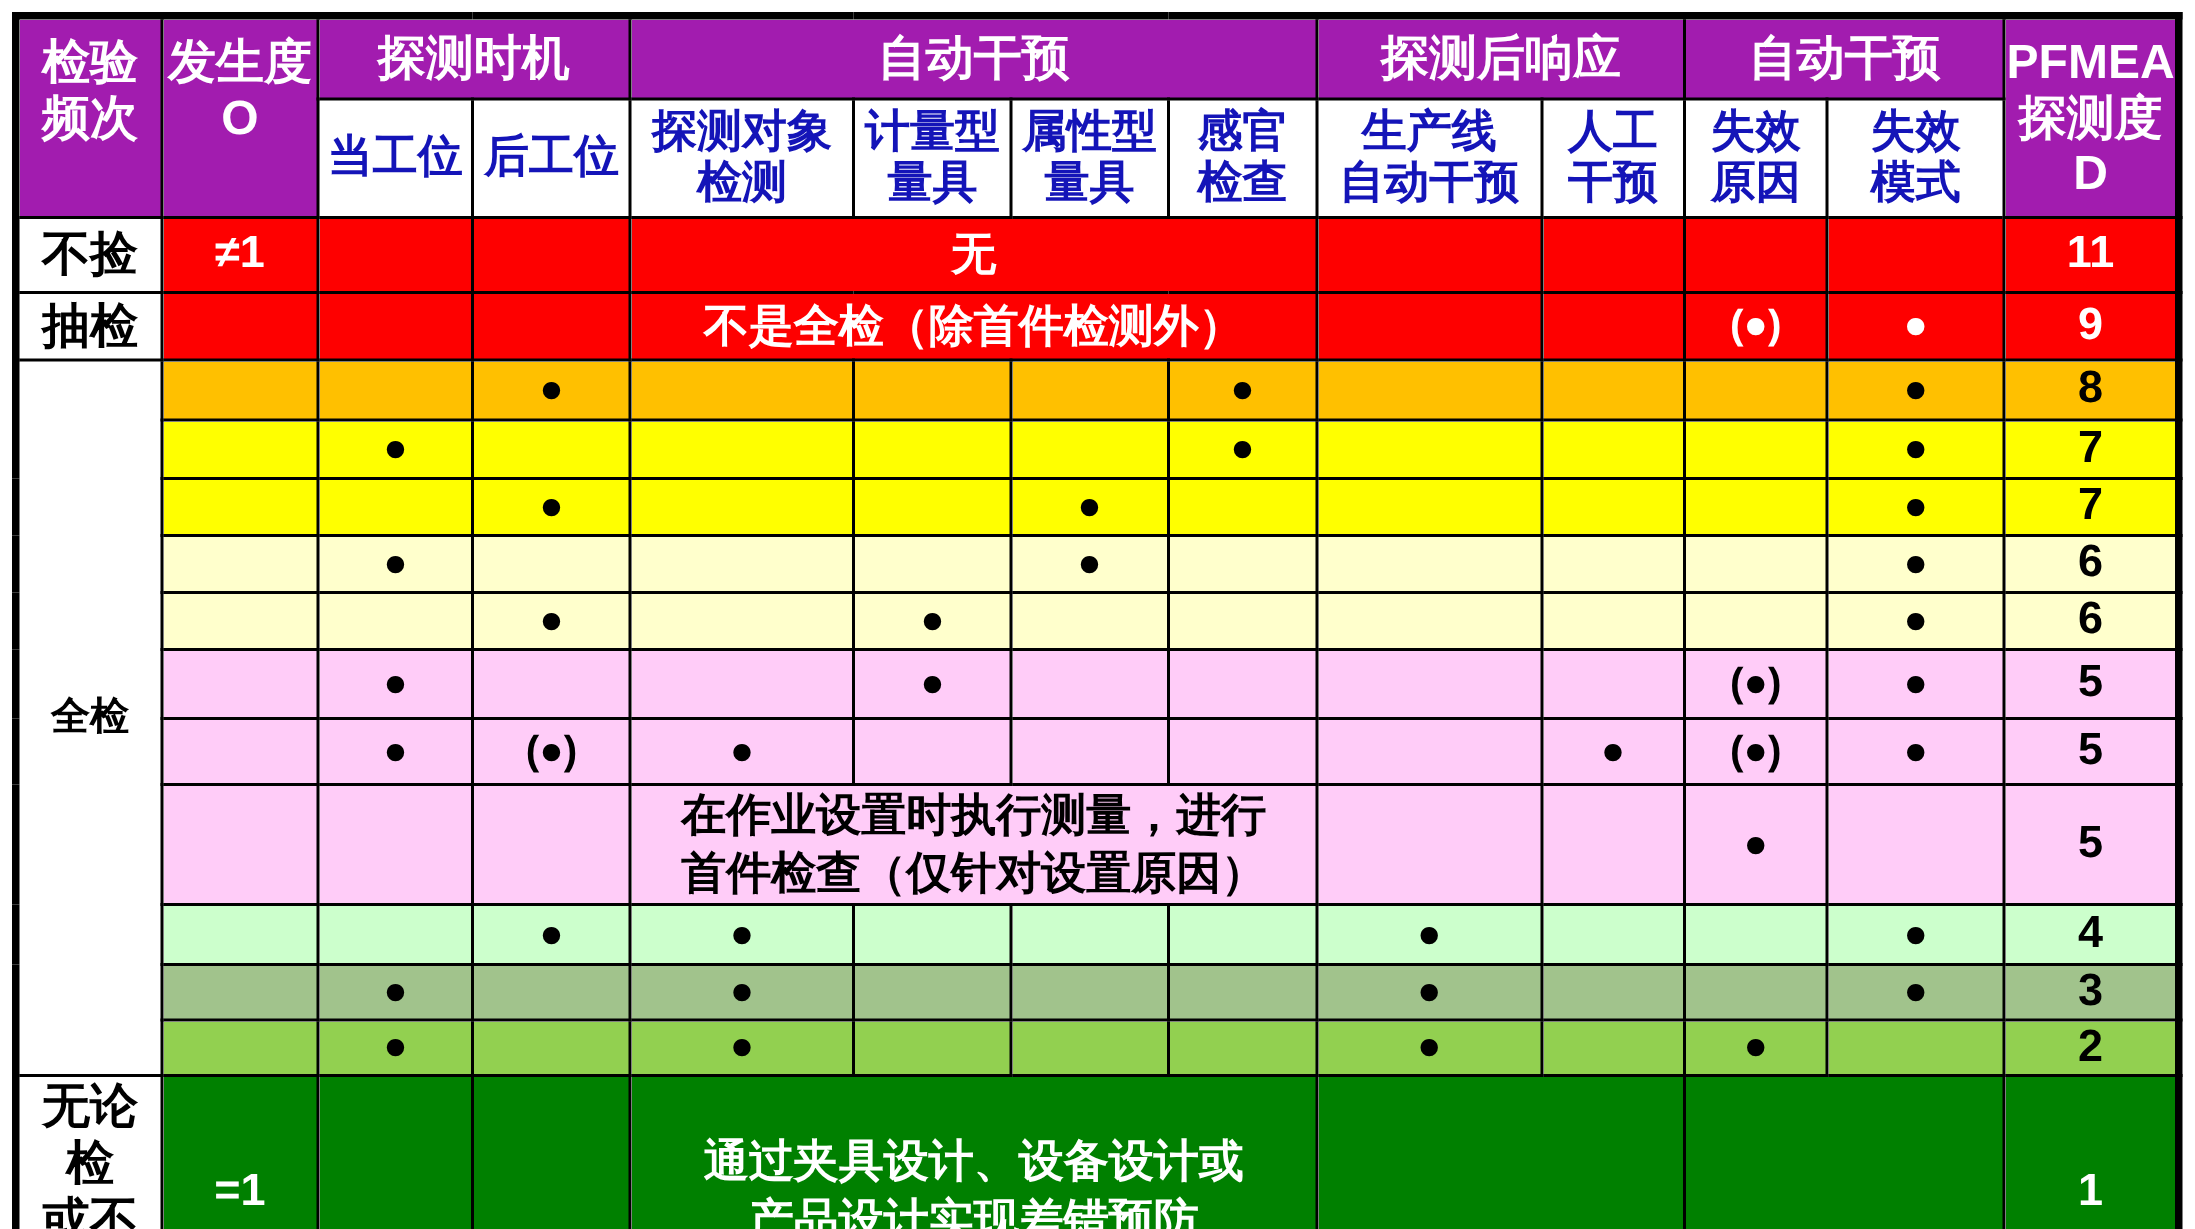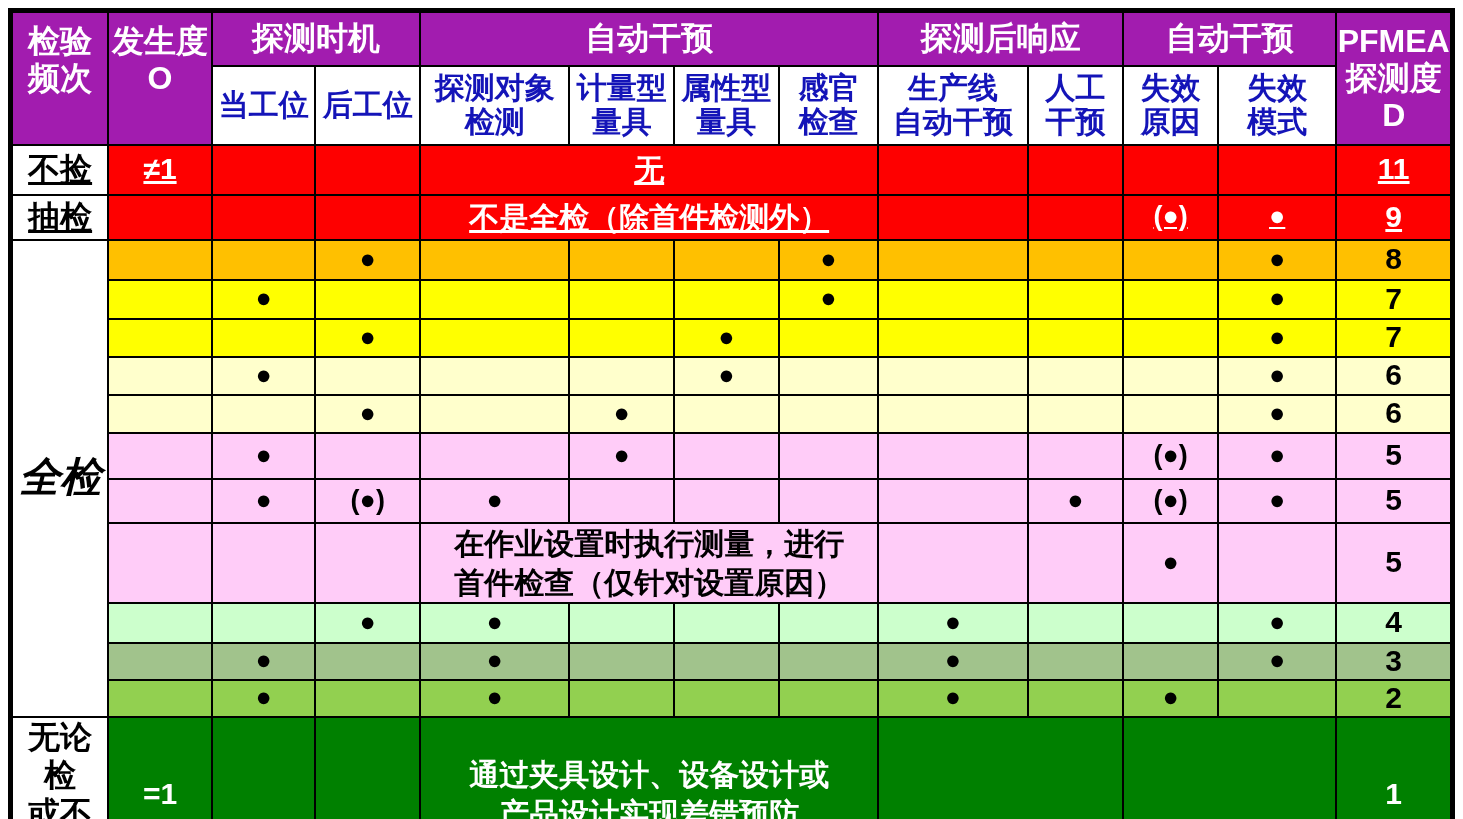--- a/index.html
+++ b/index.html
@@ -5,32 +5,32 @@
   html,body{margin:0;padding:0;background:#ffffff;}
   body{font-family:"Liberation Sans","DejaVu Sans",sans-serif;}
   table{border-collapse:collapse;table-layout:fixed;margin:8px;border:5px solid #000;}
   td{border:2px solid #000;text-align:center;vertical-align:middle;font-weight:bold;
      padding:0;overflow:hidden;white-space:pre-line;line-height:1.15;color:#000;}
   
   .hblue{background:#a21caf;color:#ffffff;font-size:32px;text-align:center;}
   .hsub{background:#ffffff;color:#1414b8;font-size:30px;}
   .vtop{vertical-align:top;padding-top:10px;}
   
-  tr.rred>td{background:#fe0000;color:#ffffff;text-decoration:underline;}
+  tr.rred>td{background:#fe0000;color:#ffffff;}
   tr.rorange>td{background:#ffc000;}
   tr.ryellow>td{background:#ffff00;}
   tr.rpale>td{background:#ffffcc;}
   tr.rpink>td{background:#ffccf8;}
   tr.rmint>td{background:#ccffcc;}
   tr.rsage>td{background:#a1c38c;}
   tr.rgreen>td{background:#92d050;}
   tr.rdark>td{background:#008000;color:#ffffff;}
   
   td.lab{background:#ffffff !important;color:#000000 !important;font-size:32px;line-height:1.2;}
-  td.biglab{font-size:41px;font-style:italic;}
+  td.biglab{font-size:26px;}
   .d{font-size:30px;}
   .dot{font-size:27px;}
   .mtext{font-size:30px;line-height:1.3;}
 </style>
 </head>
 <body>
 
 <table>
   <colgroup>
     <col style="width:98px">

